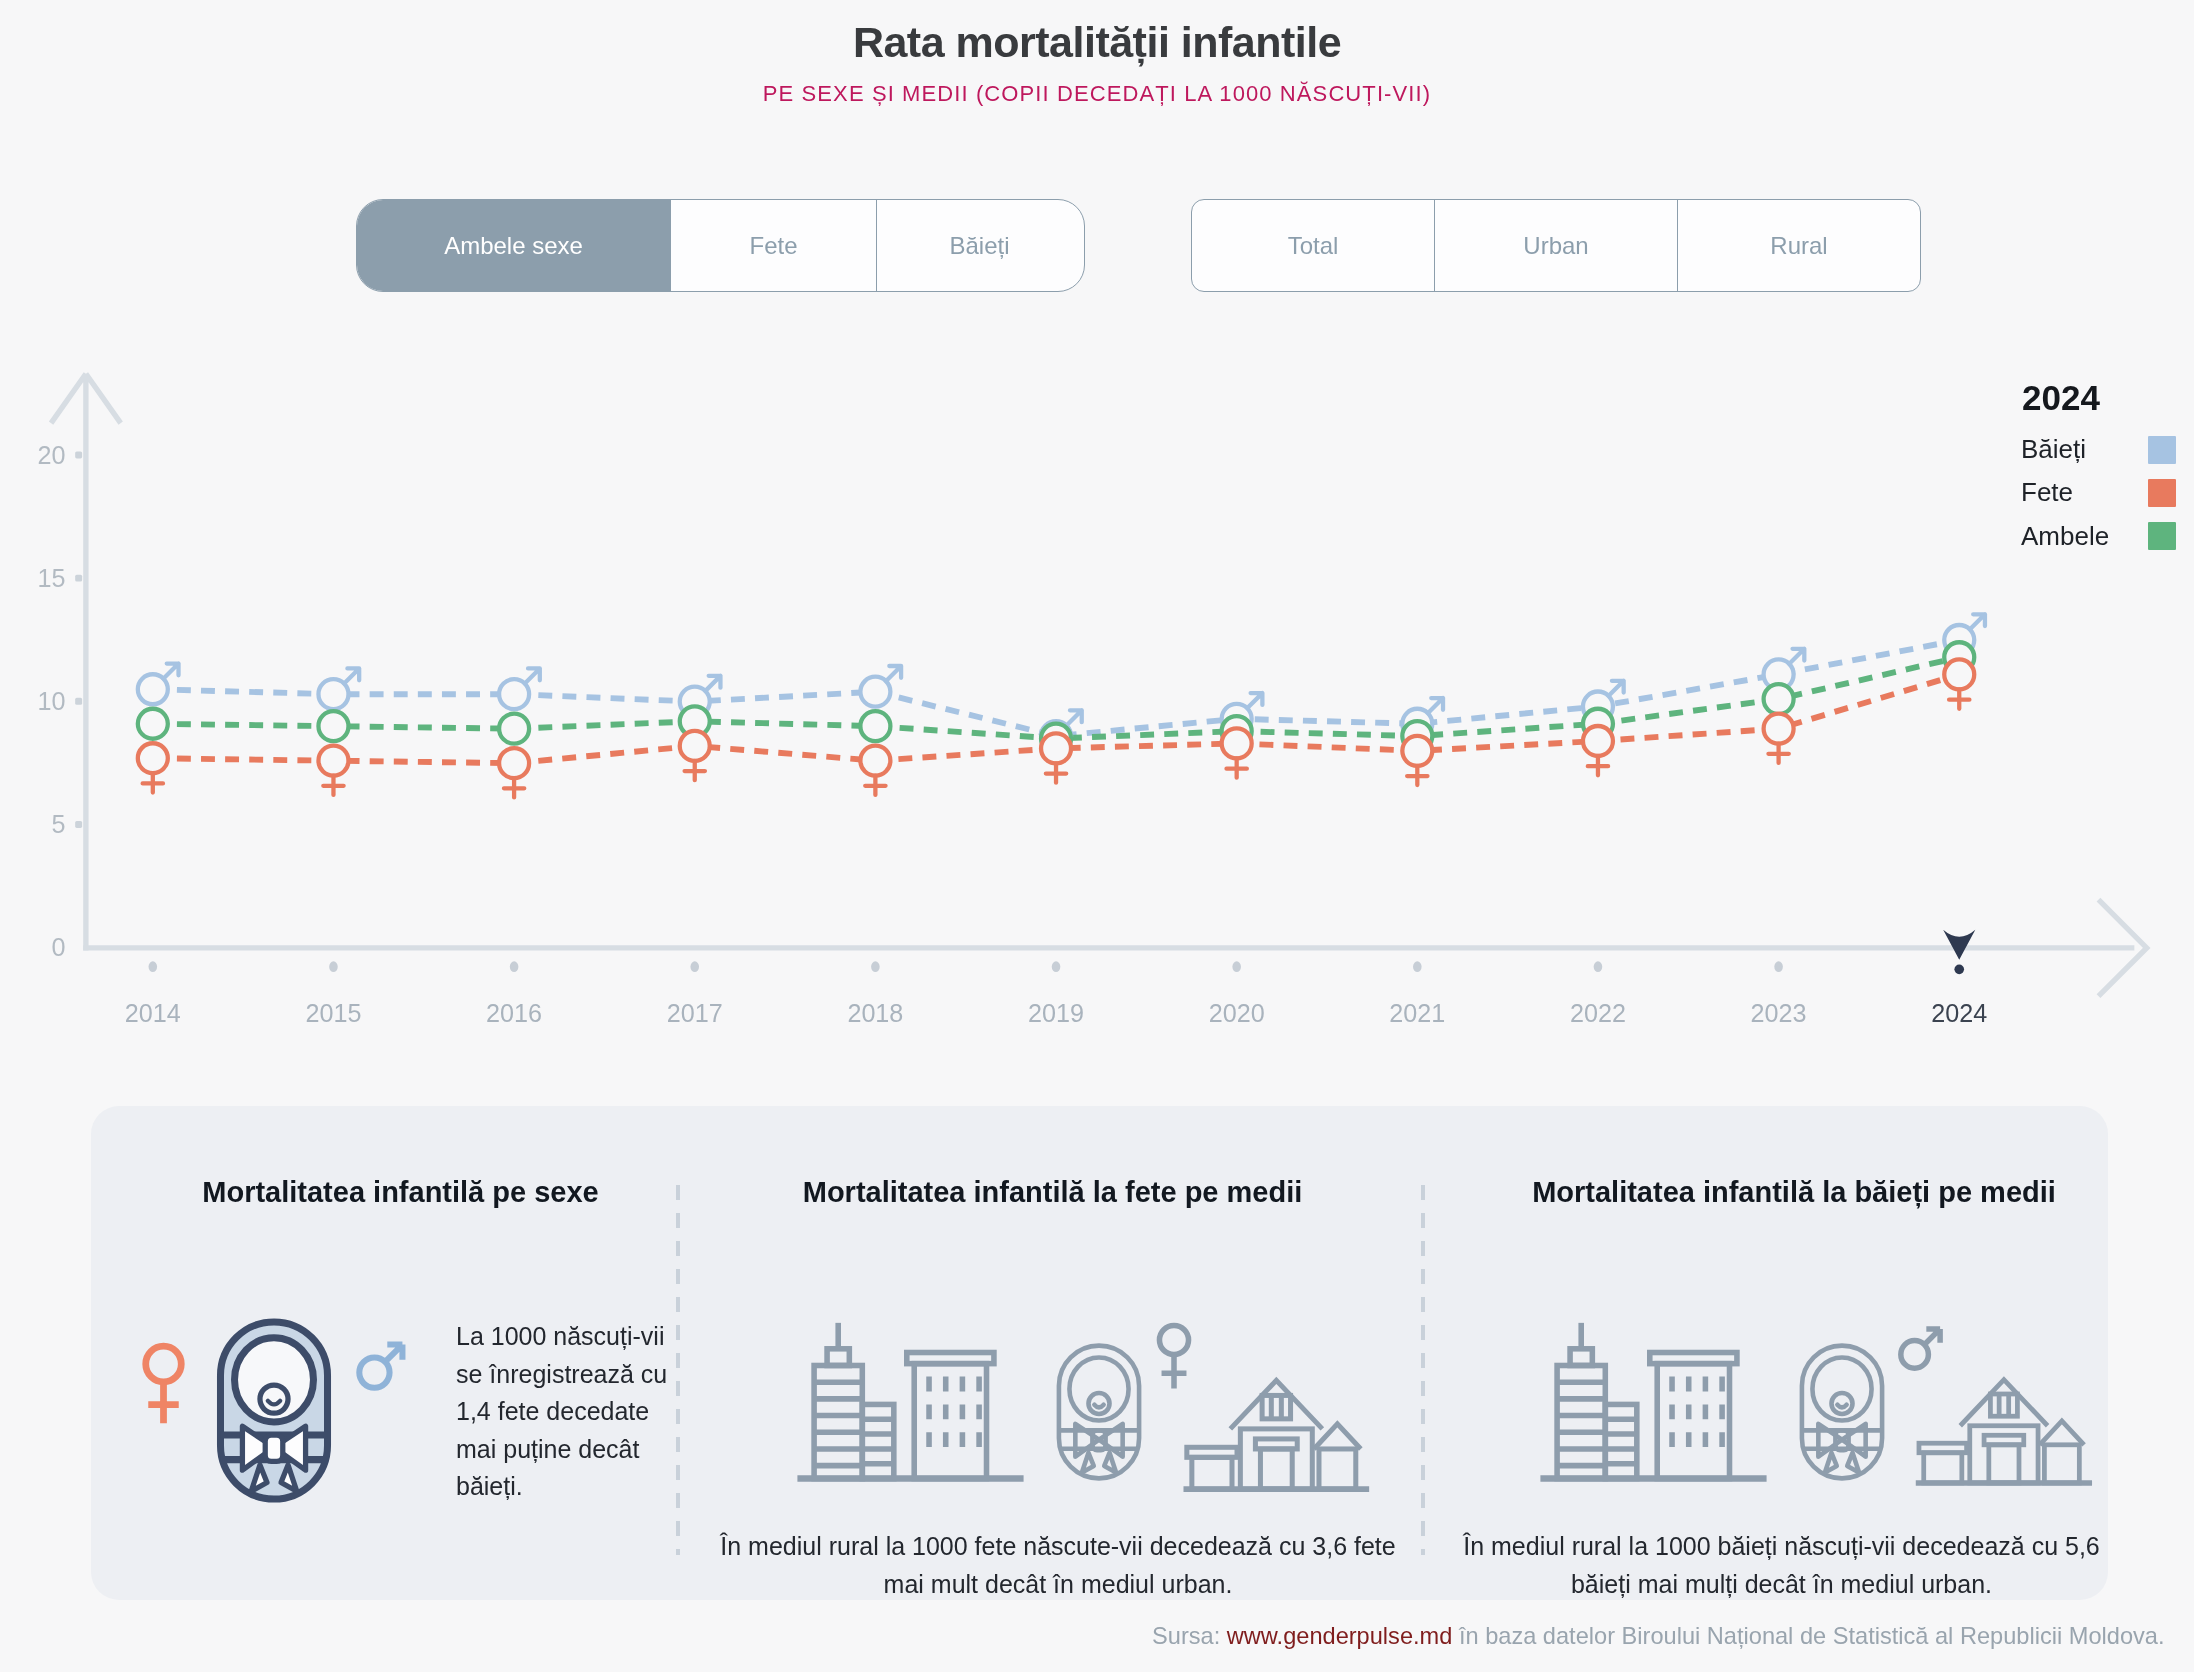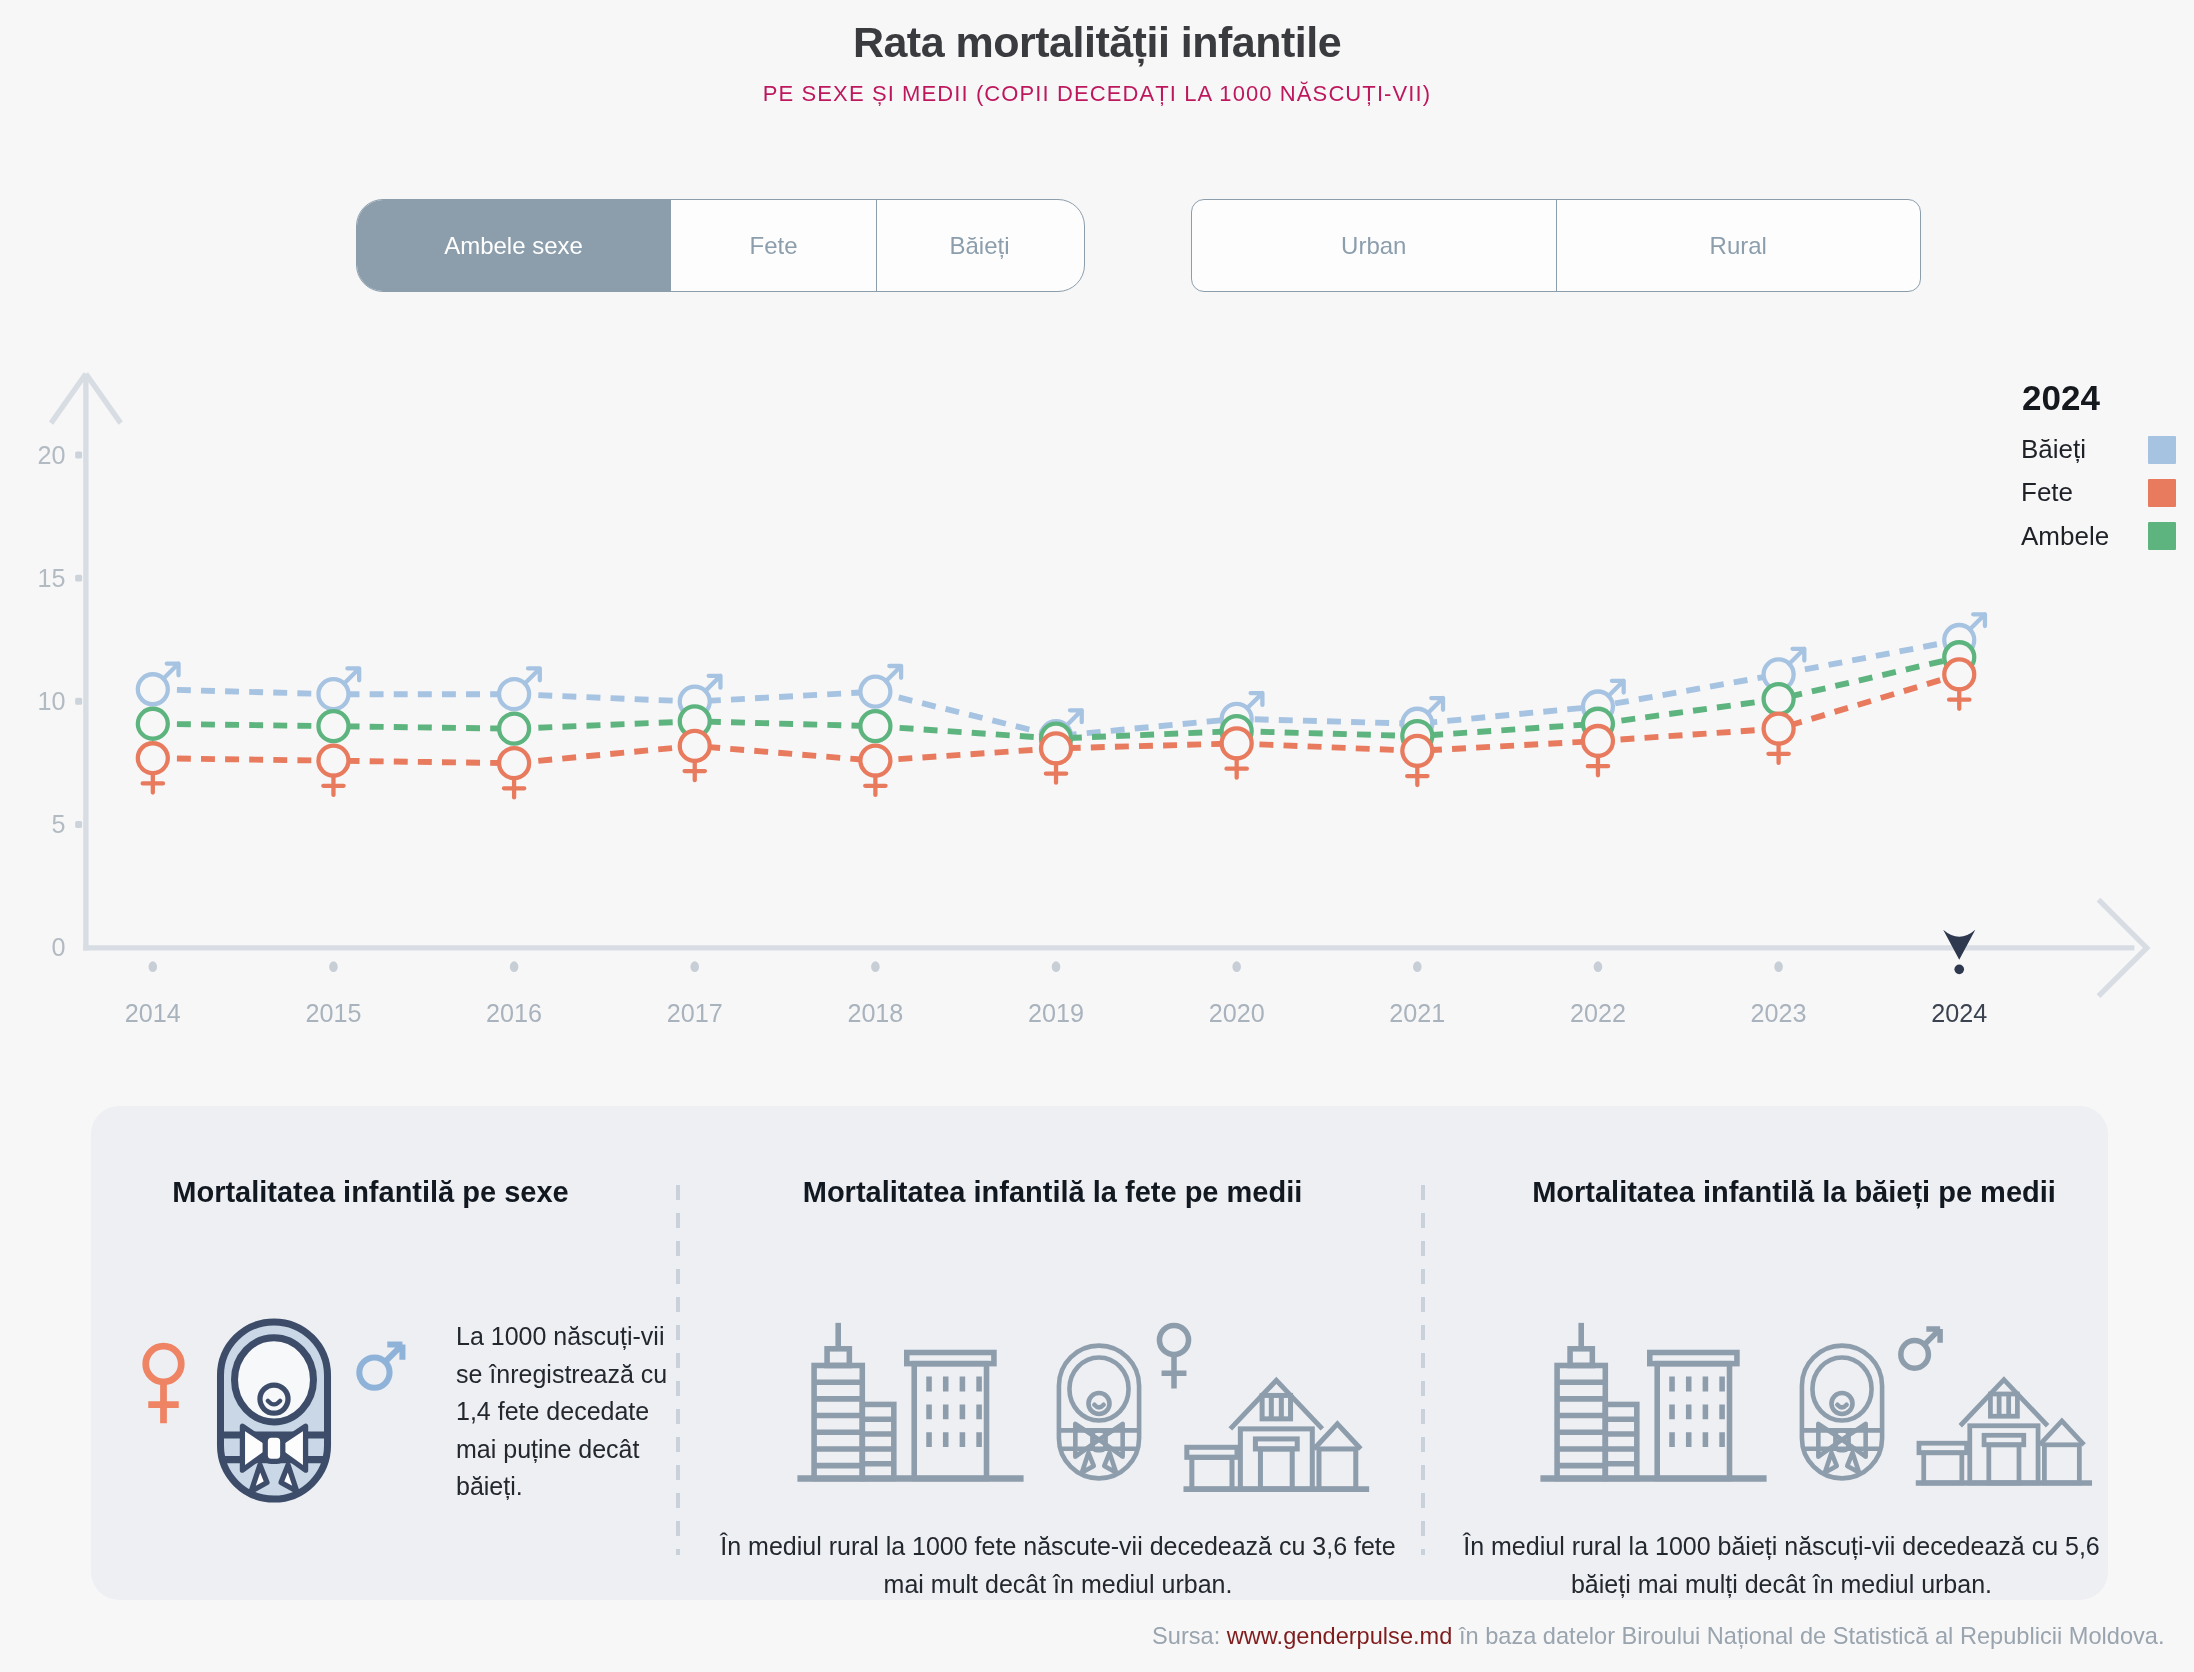--- a/index.html
+++ b/index.html
@@ -46,21 +46,21 @@
     background:#edeff3; border-radius:28px;
   }
   .v-divider {
     position:absolute; top:1185px; width:3.7px; height:370px;
     background-image:repeating-linear-gradient(to bottom,#c9d1da 0 15px,transparent 15px 28px);
   }
   #divider-1 { left:676px; }
   #divider-2 { left:1421px; }
 
   .card-title { position:absolute; font-size:29px; font-weight:700; color:#121820; text-align:center; }
-  #card1-title { left:100px;  top:1176px; width:541px; }
+  #card1-title { left:130px;  top:1176px; width:541px; }
   #card2-title { left:707px; top:1176px; width:691px; }
   #card3-title { left:1446px; top:1176px; width:696px; }
 
   .abs { position:absolute; }
   .card-text { position:absolute; font-size:25px; color:#23272e; line-height:1.5; }
   #card1-text { left:456px;  top:1318px; width:232px; }
   #card2-text { left:702px; top:1528px; width:712px; text-align:center; }
   #card3-text { left:1436px; top:1528px; width:691px; text-align:center; }
 
   .footer { position:absolute; top:1623px; right:29.5px; font-size:23.6px; color:#99a4ae; }
@@ -74,20 +74,21 @@
   <div class="page-title">Rata mortalității infantile</div>
   <div class="page-subtitle">PE SEXE ȘI MEDII (COPII DECEDAȚI LA 1000 NĂSCUȚI-VII)</div>
 
   <div class="seg-group" id="sex-group">
     <div class="seg selected">Ambele sexe</div>
     <div class="seg">Fete</div>
     <div class="seg">Băieți</div>
   </div>
 
   <div class="seg-group" id="area-group">
+    <div class="seg">Total</div>
     <div class="seg">Urban</div>
     <div class="seg">Rural</div>
   </div>
 
   <svg id="chart-svg" style="position:absolute;left:0;top:0;" width="2194" height="1672" viewBox="0 0 4096 3122">
       <path d="M160 1775 L160 700 M160 698 L95 790 M160 698 L225 790" stroke="#d7dde3" stroke-width="10" fill="none"></path>
       <path d="M155 1770 H3985 M3918 1680 L4008 1770 L3918 1860" stroke="#d7dde3" stroke-width="10" fill="none"></path>
       <text x="122" y="1786" text-anchor="end" font-size="47" fill="#b2bac2">0</text>
       <text x="122" y="1556" text-anchor="end" font-size="47" fill="#b2bac2">5</text>
       <rect x="140" y="1533" width="13" height="13" rx="3" fill="#ccd3da"></rect>

